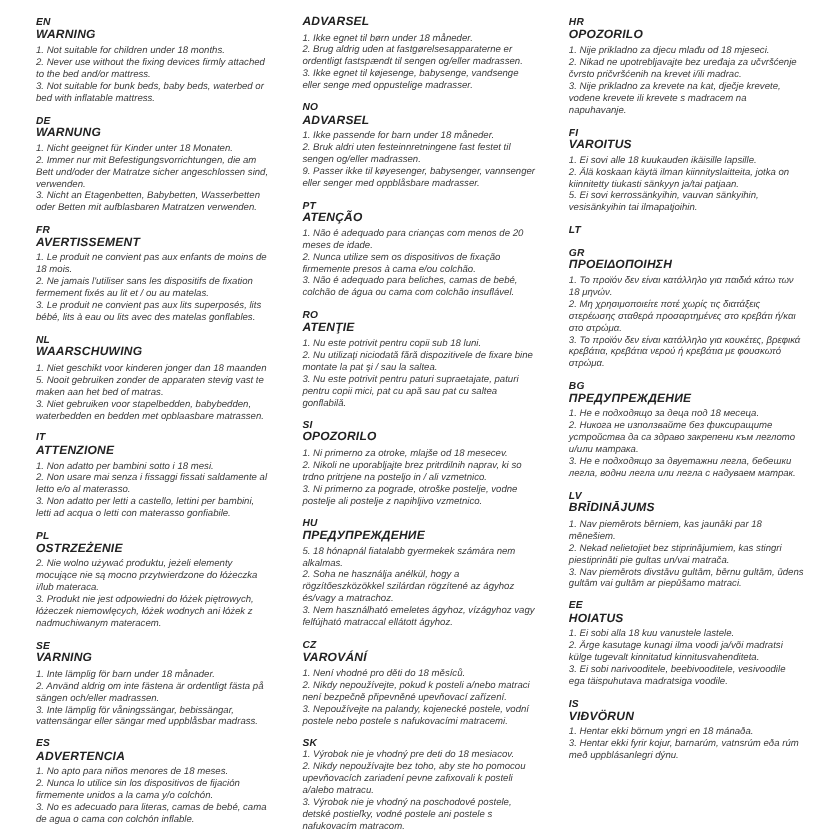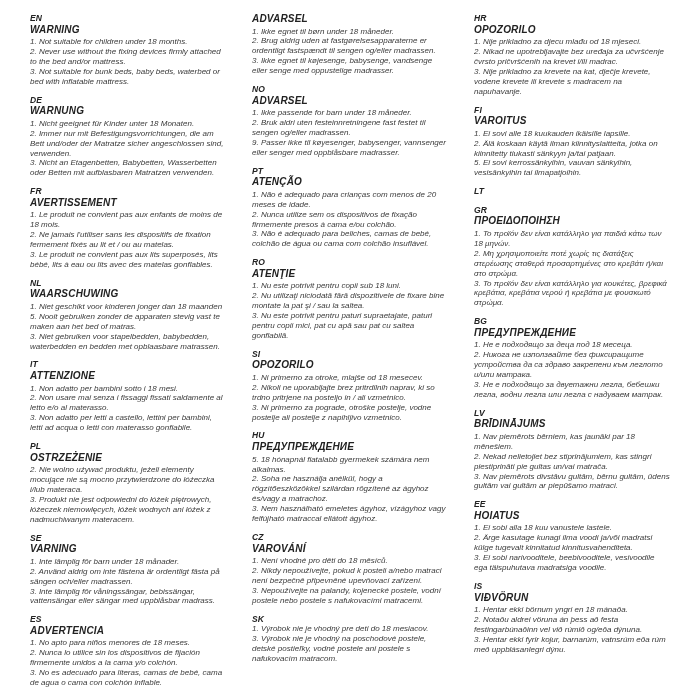--- a/index.html
+++ b/index.html
@@ -200,20 +200,21 @@
           <p class="item">1. Není vhodné pro děti do 18 měsíců.</p>
           <p class="item">2. Nikdy nepoužívejte, pokud k posteli a/nebo matraci není bezpečně připevněné upevňovací zařízení.</p>
           <p class="item">3. Nepoužívejte na palandy, kojenecké postele, vodní postele nebo postele s nafukovacími matracemi.</p>
         </div>
   </section>
 
   <section class="block">
     <div class="lang">SK</div>
     <div class="items">
           <p class="item">1. Výrobok nie je vhodný pre deti do 18 mesiacov.</p>
+          <p class="item">2. Nikdy nepoužívajte bez toho, aby ste ho pomocou upevňovacích zariadení pevne zafixovali k posteli a/alebo matracu.</p>
           <p class="item">3. Výrobok nie je vhodný na poschodové postele, detské postieľky, vodné postele ani postele s nafukovacím matracom.</p>
         </div>
   </section>
 </div>
   <div class="col">
   <section class="block">
     <div class="lang">HR</div>
     <div class="head">OPOZORILO</div>
     <div class="items">
           <p class="item">1. Nije prikladno za djecu mlađu od 18 mjeseci.</p>
@@ -274,18 +275,17 @@
           <p class="item">2. Ärge kasutage kunagi ilma voodi ja/või madratsi külge tugevalt kinnitatud kinnitusvahenditeta.</p>
           <p class="item">3. Ei sobi narivooditele, beebivooditele, vesivoodile ega täispuhutava madratsiga voodile.</p>
         </div>
   </section>
 
   <section class="block">
     <div class="lang">IS</div>
     <div class="head">VIÐVÖRUN</div>
     <div class="items">
           <p class="item">1. Hentar ekki börnum yngri en 18 mánaða.</p>
-          <p class="item">2. Notaðu aldrei vöruna án þess að festa festingarbúnaðinn vel við rúmið og/eða dýnuna.</p>
           <p class="item">3. Hentar ekki fyrir kojur, barnarúm, vatnsrúm eða rúm með uppblásanlegri dýnu.</p>
         </div>
   </section>
 </div>
 </div>
 
 </body></html>

